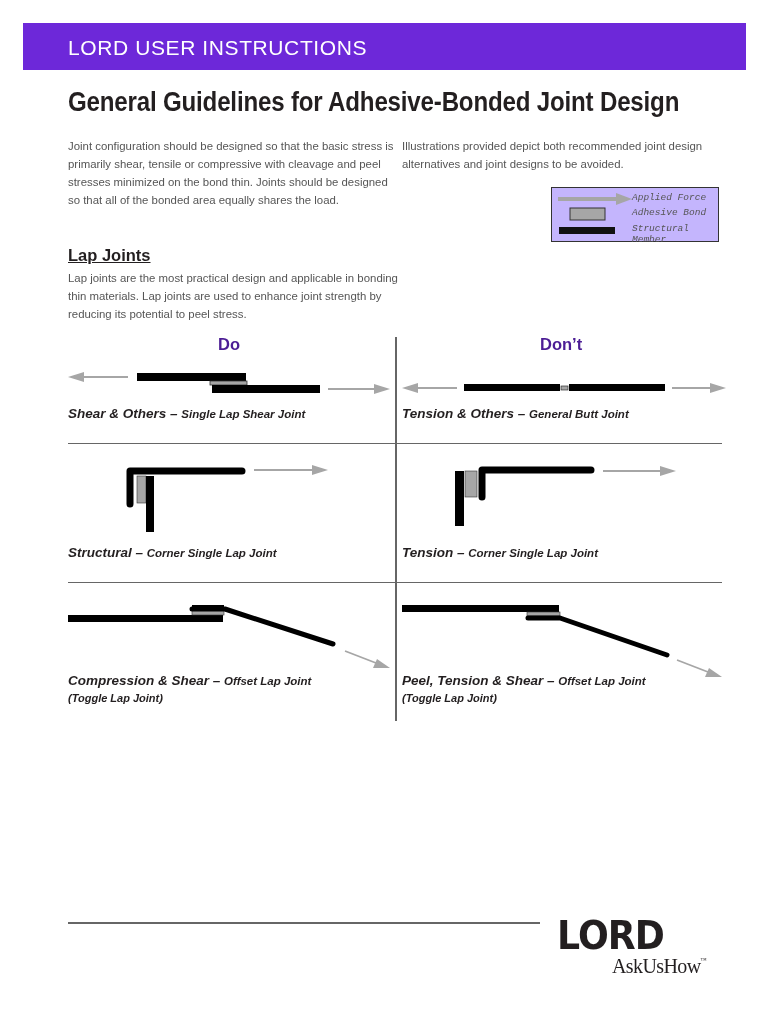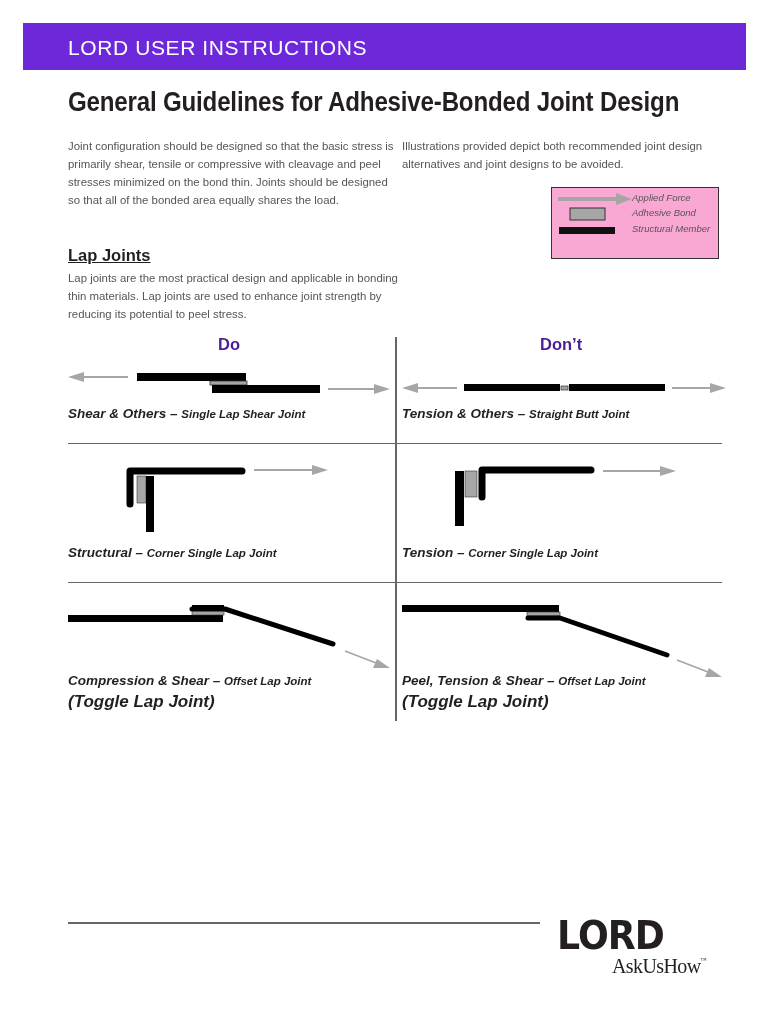--- a/index.html
+++ b/index.html
@@ -25,41 +25,41 @@
     }
     .intro-left { left: 68px; top: 137px; width: 330px; }
     .intro-right { left: 402px; top: 137px; width: 320px; }
     .section-heading {
       position: absolute; left: 68px; top: 246px;
       font-size: 16.5px; font-weight: bold; color: #231f20; text-decoration: underline;
     }
     .lap-para { left: 68px; top: 269px; width: 330px; }
 
     .legend {
-      position: absolute; left: 551px; top: 187px; width: 168px; height: 72px;
-      border: 1.3px solid #333; background: #f9a8d4;
+      position: absolute; left: 551px; top: 187px; width: 168px; height: 55px;
+      border: 1.3px solid #333; background: #c4b5fd; font-family: Liberation Mono, monospace;
     }
     .legend-item {
       position: absolute; left: 80px; font-size: 9.5px; font-style: italic; color: #555;
     }
     .legend svg { position: absolute; left: 0; top: 0; }
 
     .col-head {
       position: absolute; top: 335px; font-size: 16.5px; font-weight: bold; color: #4c1d95;
     }
     .vline { position: absolute; left: 395px; top: 337px; width: 1.5px; height: 384px; background: #666; }
     .hline { position: absolute; left: 68px; width: 654px; height: 1.3px; background: #666; }
 
     .caption {
       position: absolute; font-size: 13.5px; font-weight: bold; font-style: italic; color: #231f20;
       white-space: nowrap;
     }
     .caption .sub { font-size: 11.5px; }
     .caption-2 {
-      position: absolute; font-size: 17px; font-weight: bold; font-style: italic; color: #231f20;
+      position: absolute; font-size: 11px; font-weight: bold; font-style: italic; color: #231f20;
     }
 
     .diagram { position: absolute; left: 0; top: 0; }
 
     .footer-line { position: absolute; left: 68px; top: 922px; width: 472px; height: 1.5px; background: #666; }
     .logo-word {
       position: absolute; left: 557px; top: 913px;
       font-size: 39px; font-weight: bold; color: #231f20; letter-spacing: -1px;
       font-family: "DejaVu Sans", sans-serif;
       transform: scaleX(0.93); transform-origin: left top;
@@ -159,21 +159,21 @@
     <path d="M 528 618 L 560 618 L 667 655" stroke="#000" stroke-width="5" fill="none" stroke-linecap="round" stroke-linejoin="round"></path>
     <line x1="677" y1="660" x2="708" y2="672" stroke="#a6a6a6" stroke-width="1.8"></line>
     <polygon points="722,677 705,677 709,668" fill="#a6a6a6"></polygon>
   </g>
 </svg>
 
 <div class="caption" style="left:68px; top:406px;">
   <span>Shear &amp; Others – </span><span class="sub">Single Lap Shear Joint</span>
 </div>
 <div class="caption" style="left:402px; top:406px;">
-  <span>Tension &amp; Others – </span><span class="sub">Straight Butt Joint</span>
+  <span>Tension &amp; Others – </span><span class="sub">General Butt Joint</span>
 </div>
 
 <div class="caption" style="left:68px; top:545px;">
   <span>Structural – </span><span class="sub">Corner Single Lap Joint</span>
 </div>
 <div class="caption" style="left:402px; top:545px;">
   <span>Tension – </span><span class="sub">Corner Single Lap Joint</span>
 </div>
 
 <div class="caption" style="left:68px; top:673px;">

